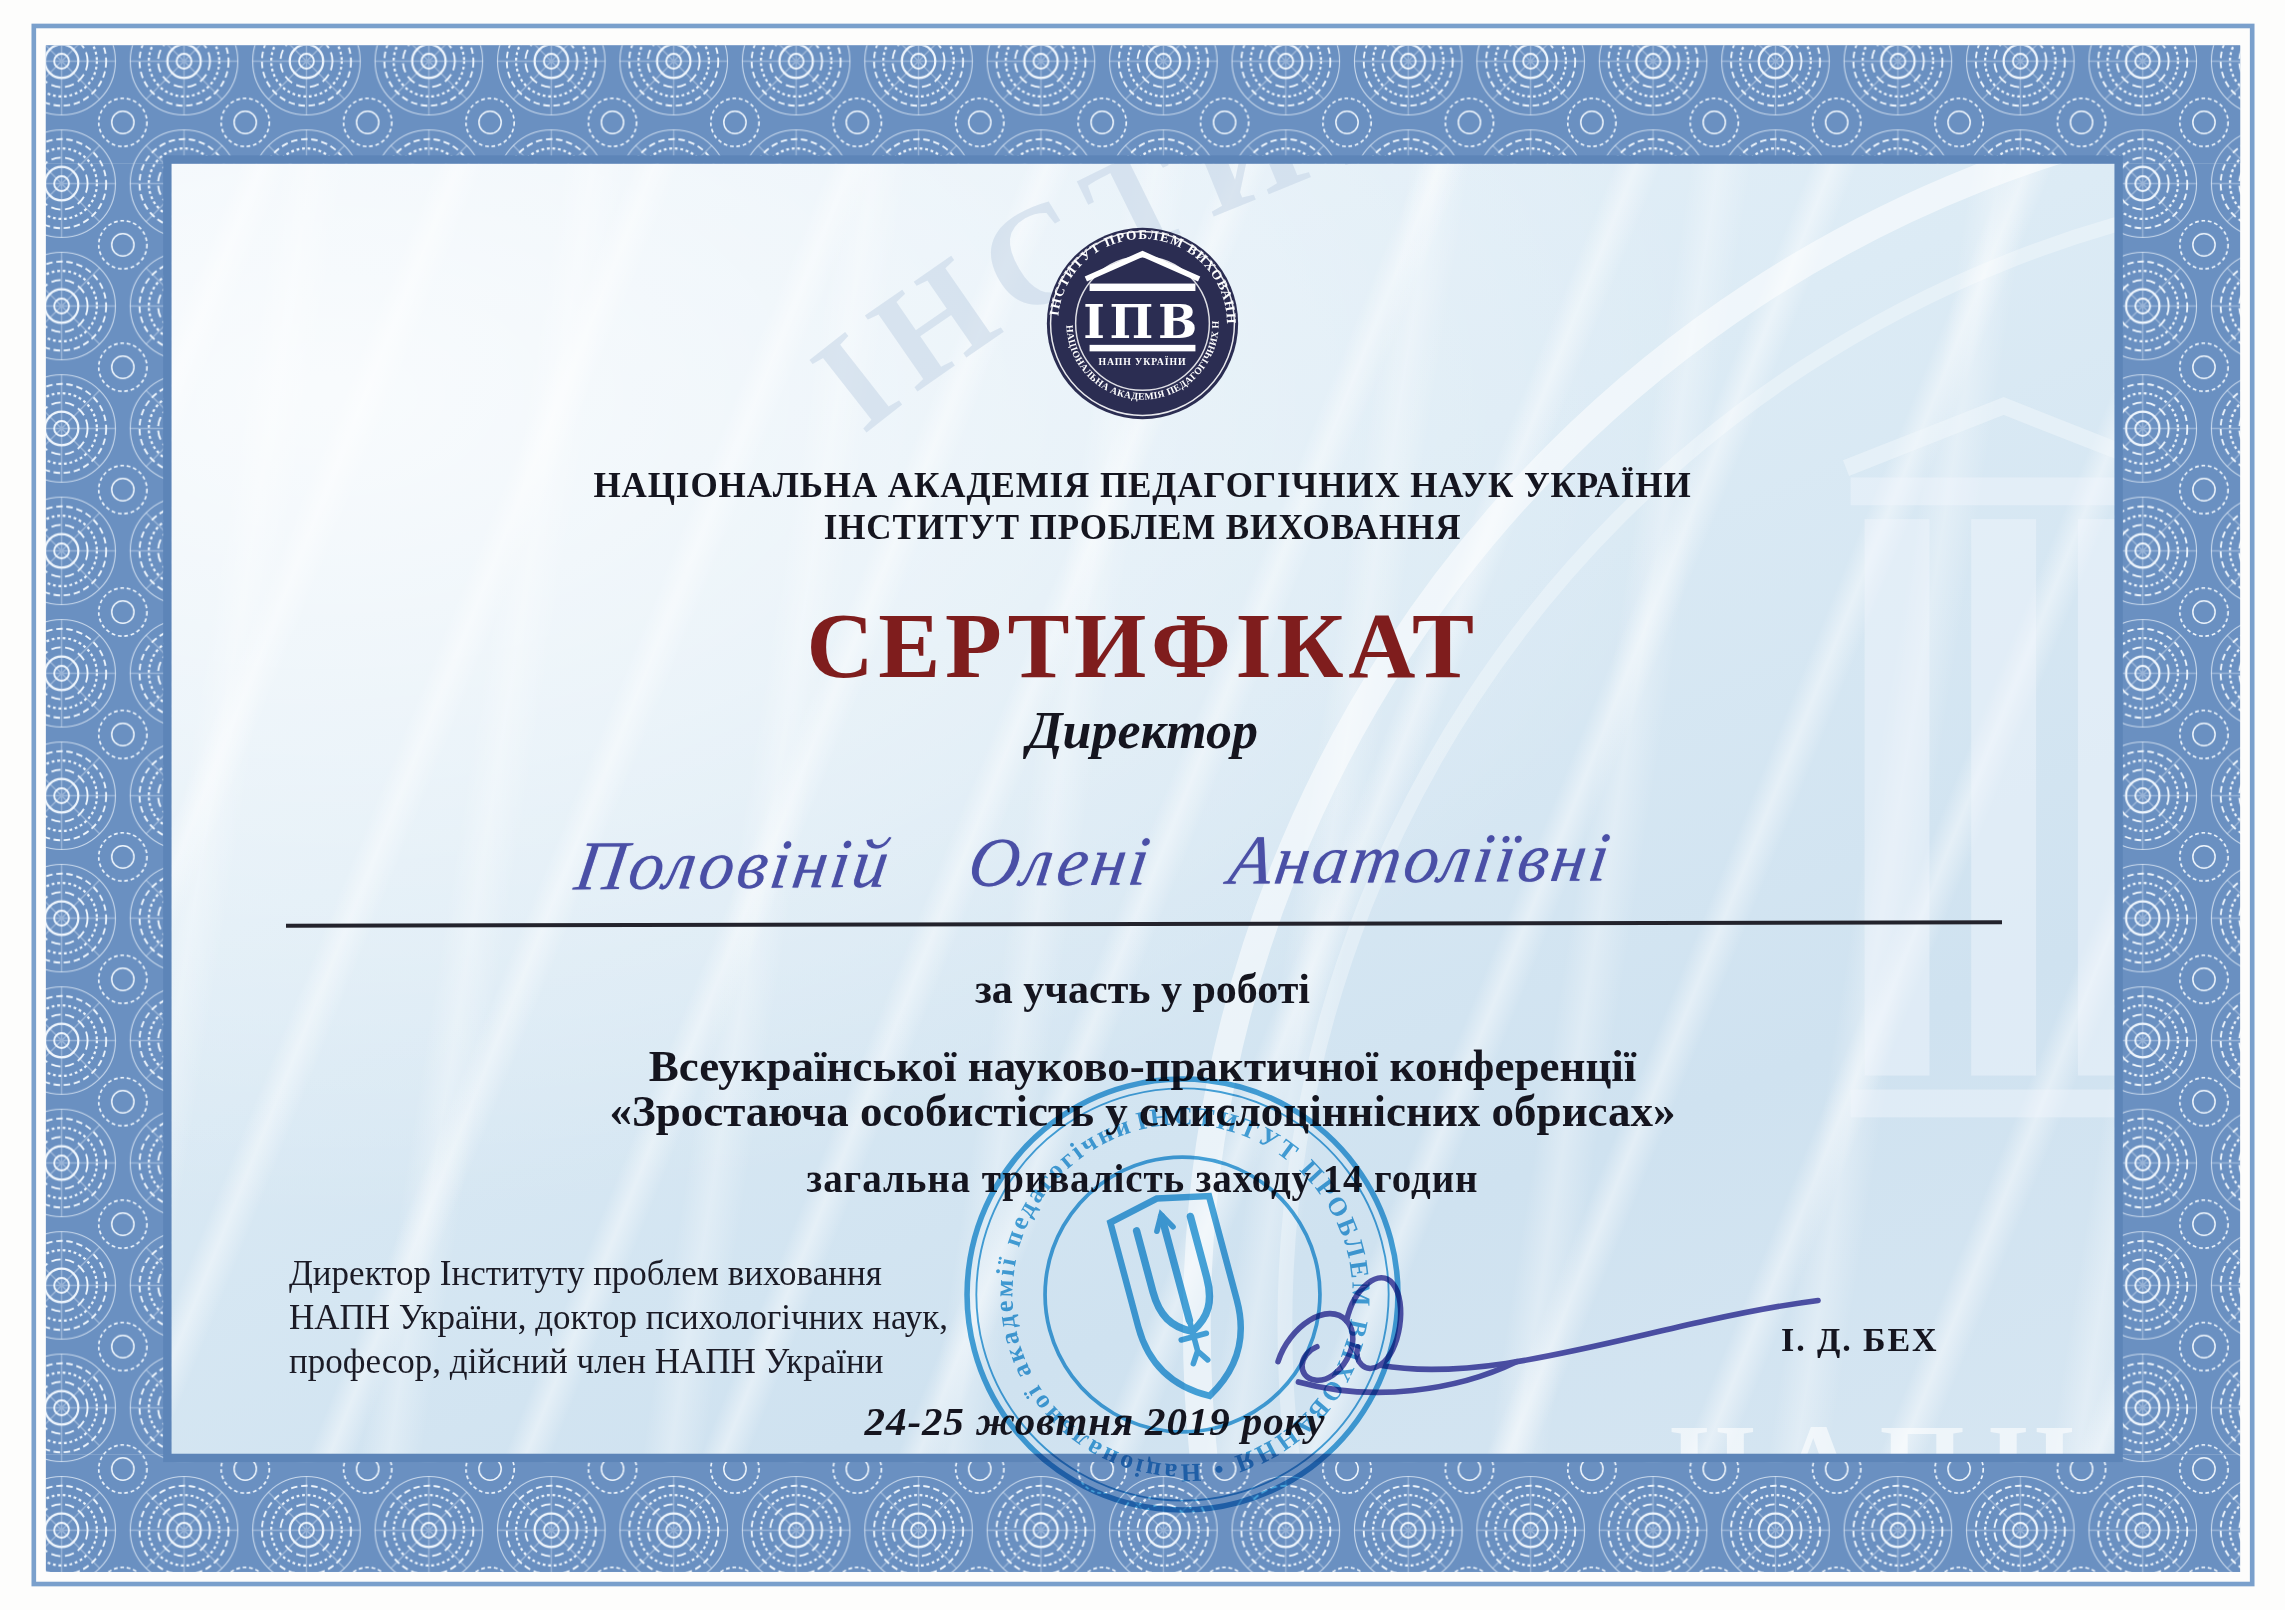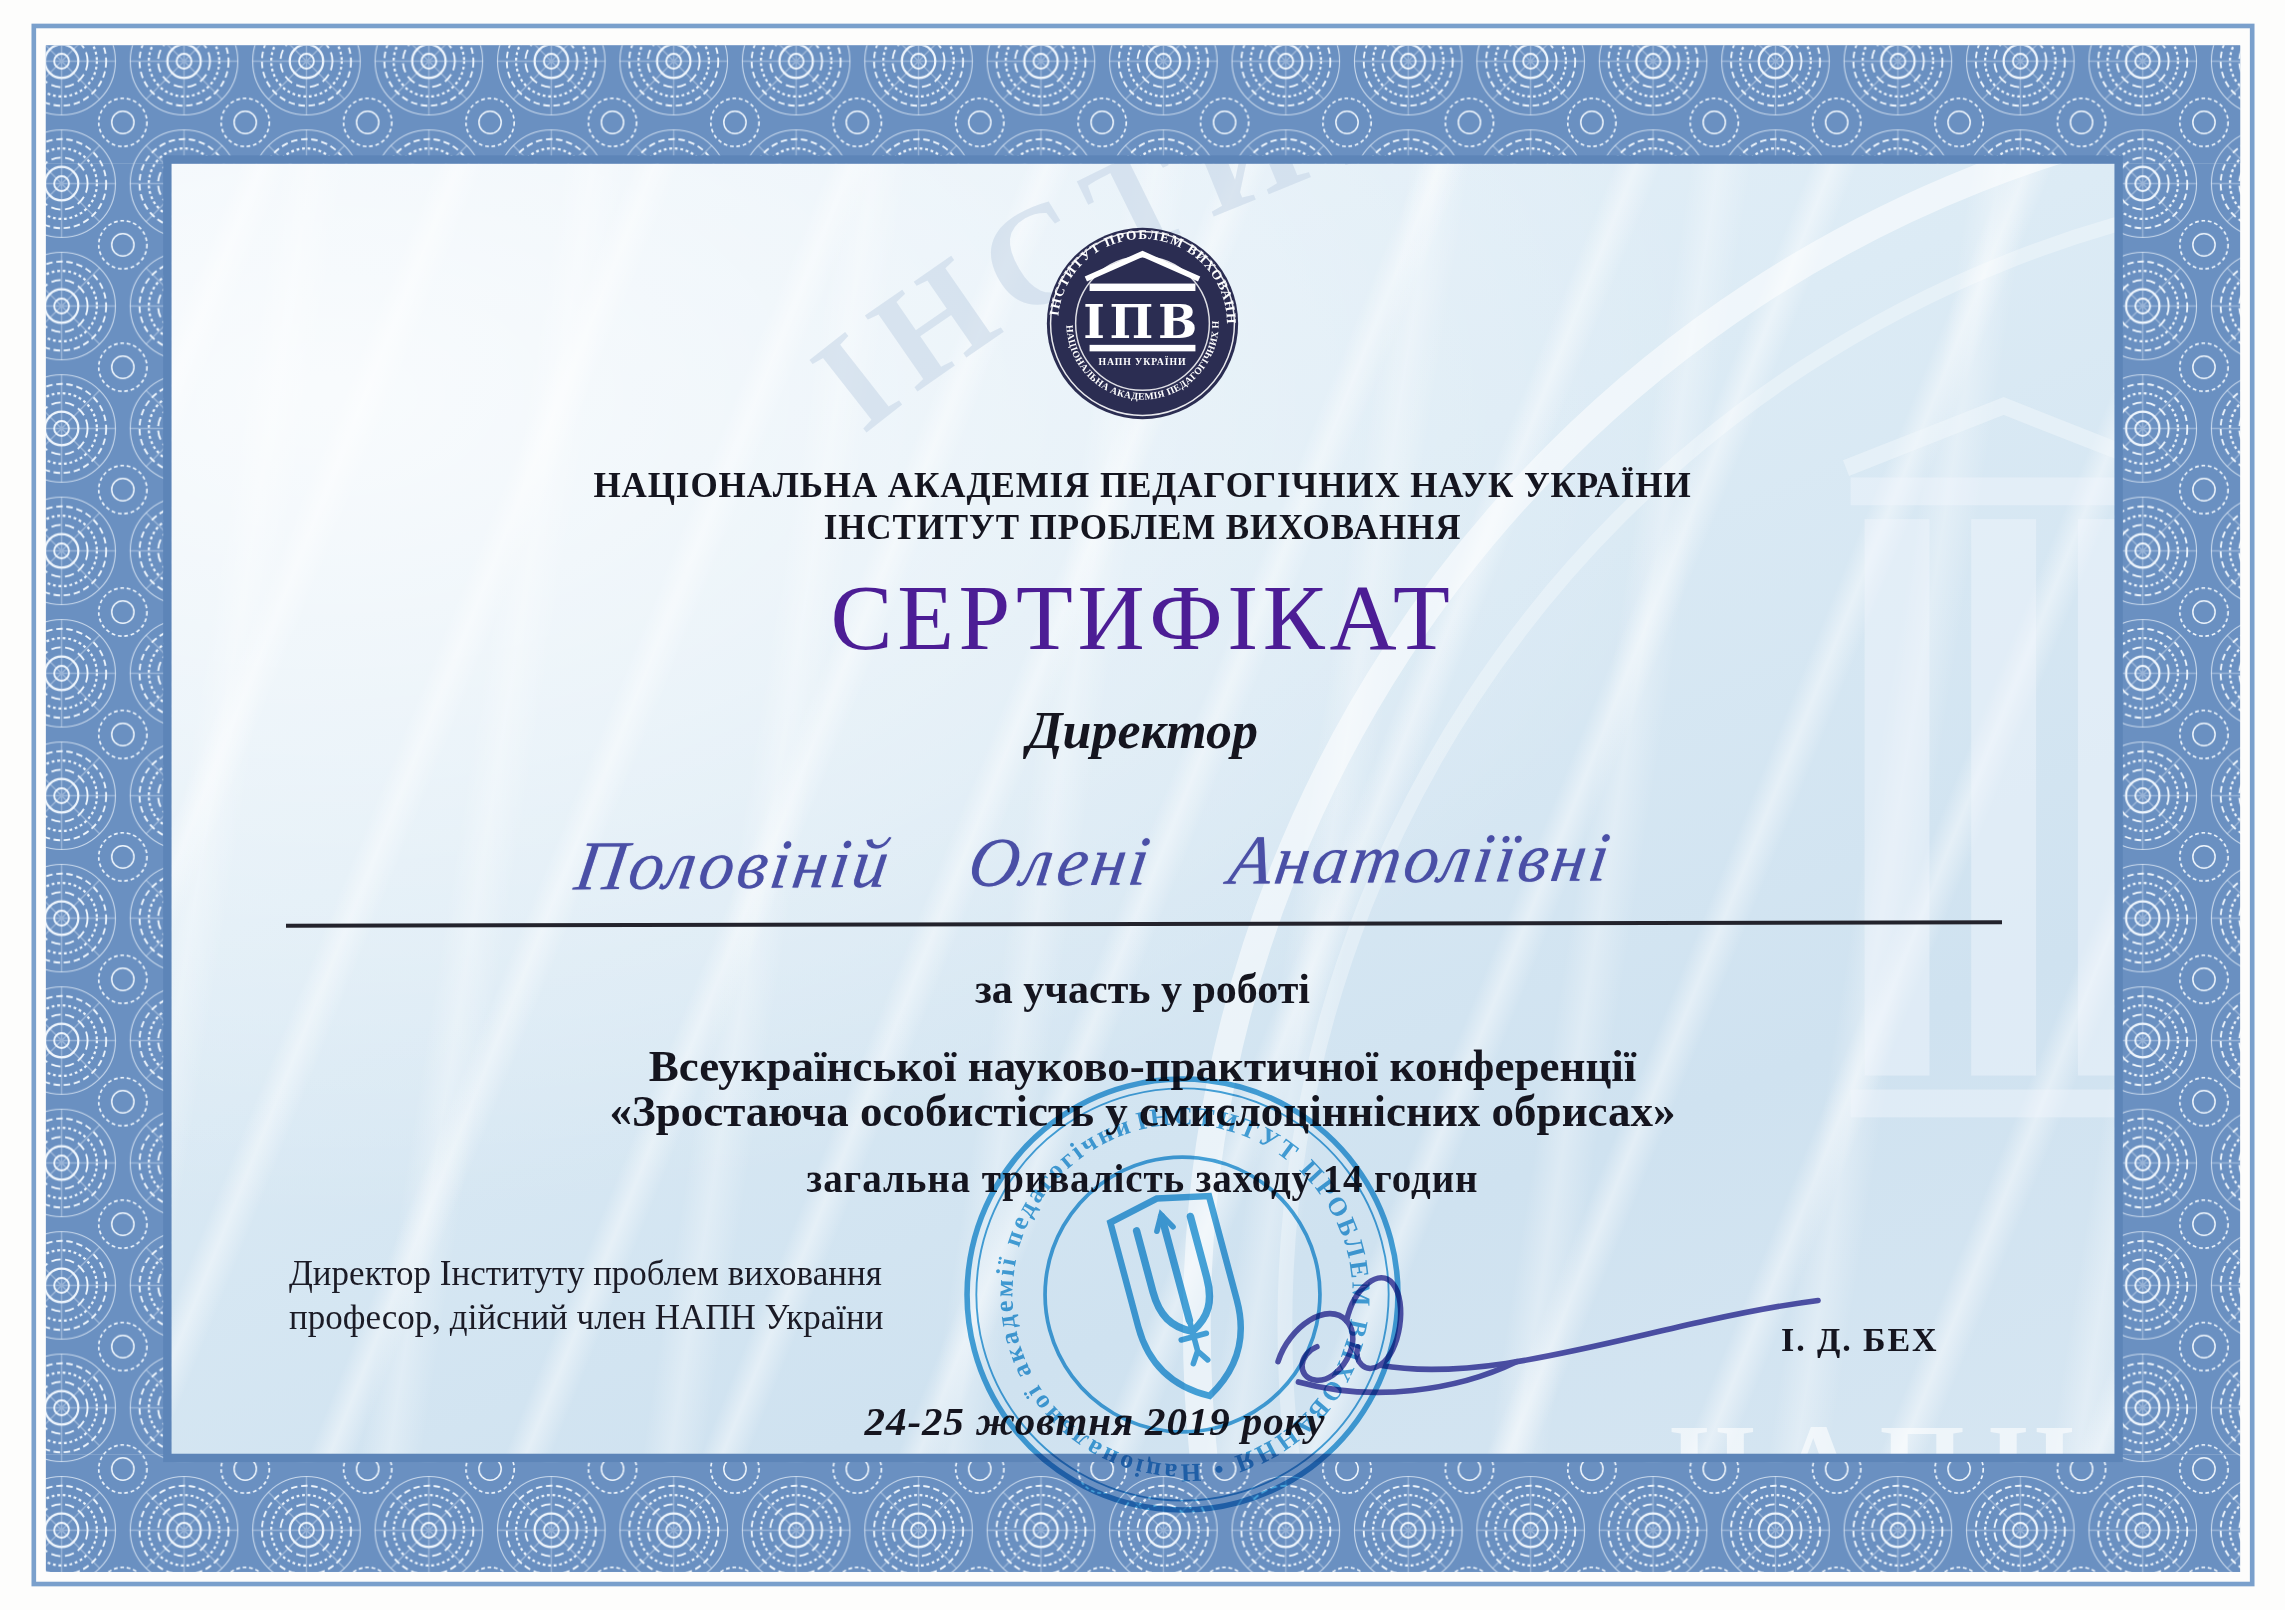--- a/index.html
+++ b/index.html
@@ -19,21 +19,21 @@
       repeating-linear-gradient(112deg, rgba(255,255,255,0) 0px, rgba(255,255,255,0) 65px, rgba(255,255,255,.42) 85px, rgba(255,255,255,0) 109px, rgba(255,255,255,0) 182px),
       repeating-linear-gradient(99deg, rgba(255,255,255,0) 0px, rgba(255,255,255,0) 111px, rgba(255,255,255,.30) 139px, rgba(255,255,255,0) 172px, rgba(255,255,255,0) 278px),
       linear-gradient(158deg,#eaf3fa 0%,#dcebf5 38%,#cfe2f0 75%,#d6e6f2 100%);
     z-index:0;
   }
   .layer{position:absolute;left:0;top:0;width:2286px;height:1610px;pointer-events:none;}.z2{z-index:2}.z3{z-index:3}.z4{z-index:4}
   .ctr{left:176px;width:1933px;text-align:center;}
   .dark{color:#15151f;}
   .org-line1{top:466px;font-size:35px;font-weight:bold;letter-spacing:0.9px;}
   .org-line2{top:508px;font-size:35px;font-weight:bold;letter-spacing:0.9px;}
-  .title{top:564px;font-size:93px;font-weight:normal;letter-spacing:4.6px;color:#4c1d95;}
+  .title{top:592px;font-size:93px;font-weight:bold;letter-spacing:4.6px;color:#7f1d1d;}
   .issued{top:701px;font-size:52px;font-weight:bold;font-style:italic;}
   .name{
     top:822px;left:213px;width:1762px;text-align:center;
     font-size:70px;font-style:italic;color:#4a4fa6;
     word-spacing:58px;letter-spacing:2.8px;
     transform:skewX(-9deg) rotate(-.5deg);
     text-shadow:0 0 0.9px rgba(74,79,166,.6);
   }
   .name-line{left:286px;top:922px;width:1716px;height:3.7px;background:#23232c;transform:rotate(-.12deg);}
   .participation{top:965px;font-size:42px;font-weight:bold;}
@@ -141,20 +141,21 @@
   <div class="abs name z3">Половіній Олені Анатоліївні</div>
   <div class="abs name-line z3"></div>
 
   <div class="abs ctr participation dark z3">за участь у роботі</div>
   <div class="abs ctr conf1 dark z3">Всеукраїнської науково-практичної конференції</div>
   <div class="abs ctr conf2 dark z3">«Зростаюча особистість у смислоціннісних обрисах»</div>
   <div class="abs ctr duration dark z3">загальна тривалість заходу 14 годин</div>
 
   <div class="abs director z3">
     <div>Директор Інституту проблем виховання</div>
+    <div>НАПН України, доктор психологічних наук,</div>
     <div>професор, дійсний член НАПН України</div>
   </div>
   <div class="abs beh dark z3">І. Д. БЕХ</div>
   <div class="abs ctr date dark z3" style="left:724px;width:742px;">24-25 жовтня 2019 року</div>
 
   <svg class="abs z4 stamp" style="left:955px;top:1067px;" width="455" height="455" viewBox="0 0 490 490" aria-hidden="true">
     <defs>
       <path id="stampRing" d="M 245,62 a 183,183 0 1 1 -0.05,0" fill="none"></path>
     </defs>
     <g transform="rotate(-15 245 245)" stroke="#2f9bd6" fill="none">

